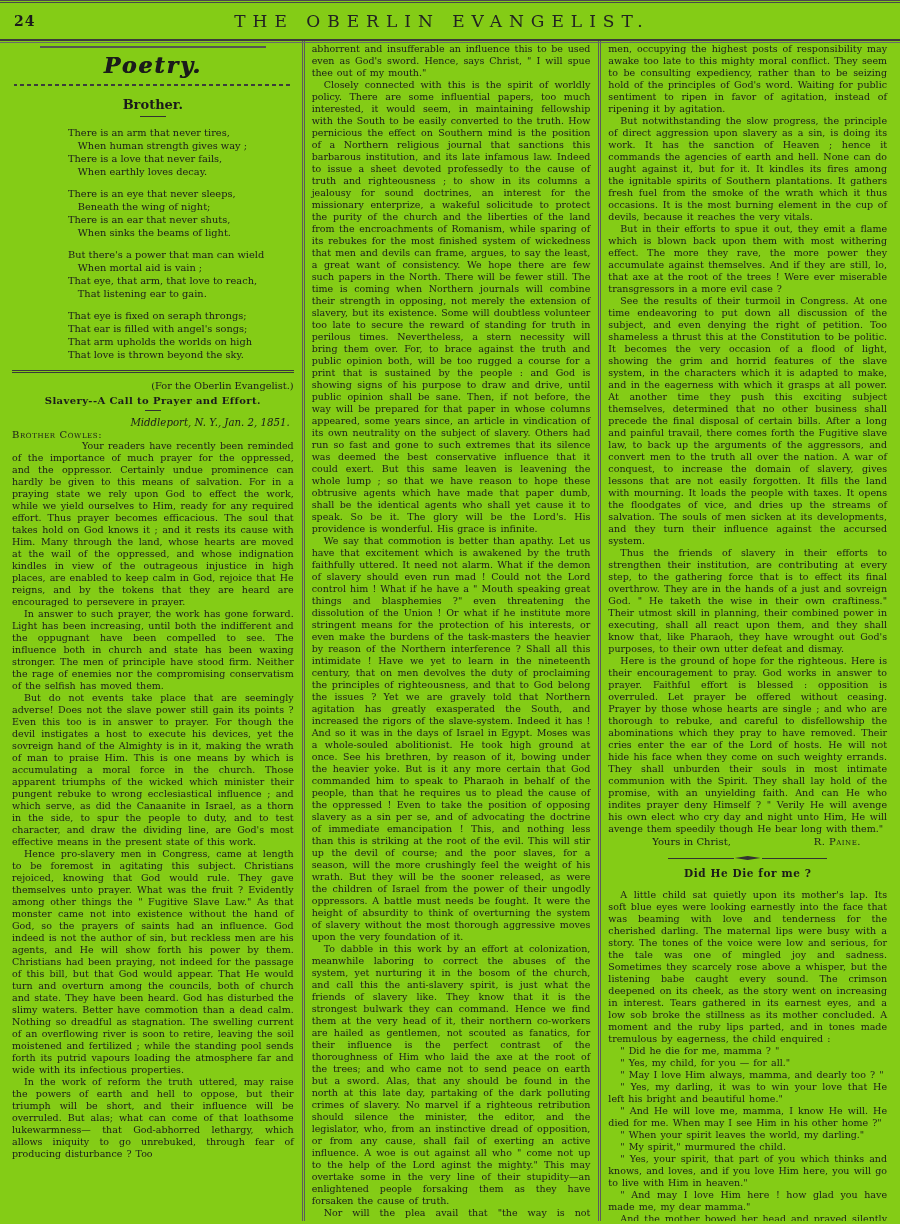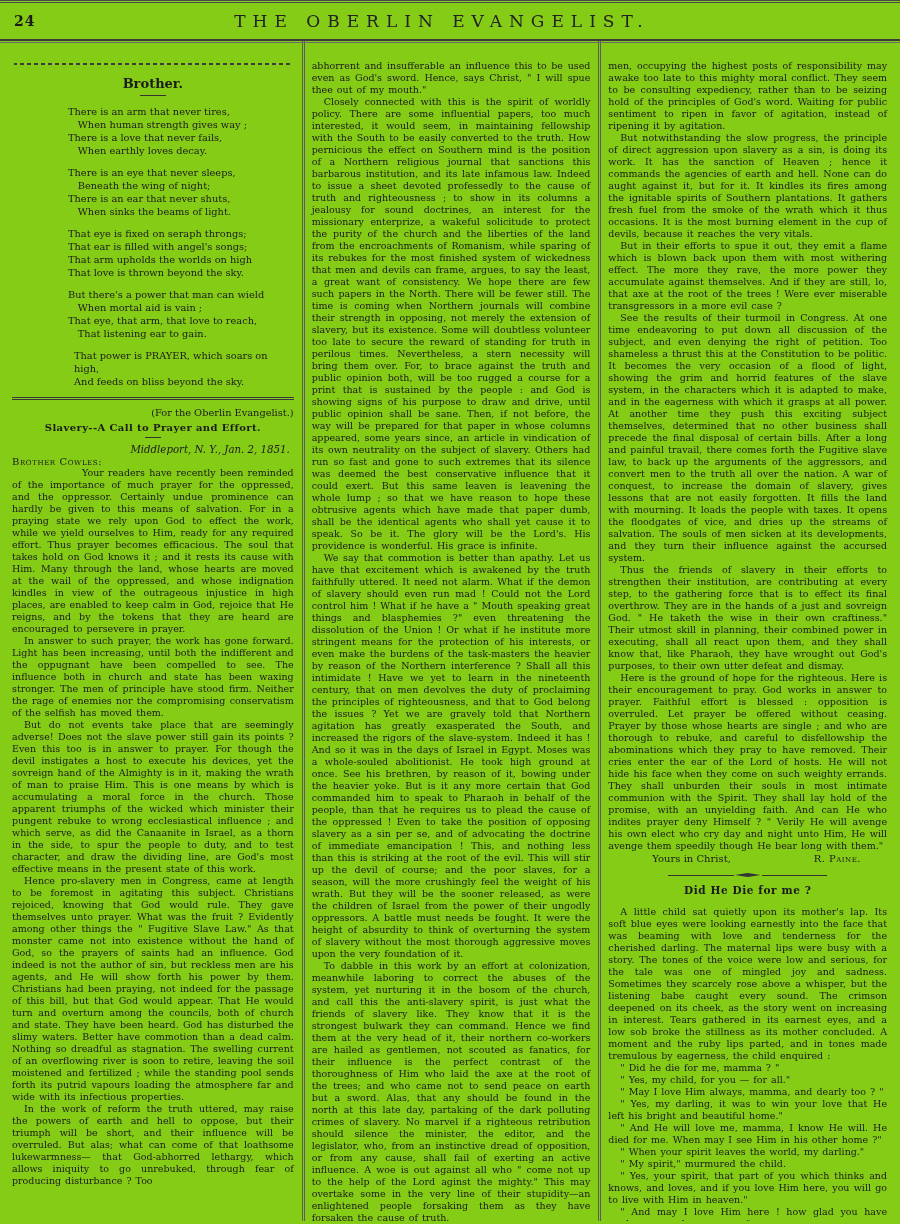--- a/index.html
+++ b/index.html
@@ -37,21 +37,21 @@
   }
   
   .columns{
     display:flex;
     height:1180px;
     padding:0 5px;
     overflow:hidden;
   }
   .col{
     width:297px;
-    padding:19px 8px 0 7px;
+    padding:2px 8px 0 7px;
     overflow:hidden;
   }
   .col + .col{ border-left:3px double #5c5c5c; }
   
   .par{
     margin:0;
     font-size:9.5px; line-height:12px;
     text-align:justify;
     text-indent:12px;
     word-spacing:1px;
@@ -130,52 +130,49 @@
 <div class="page">
 
   <div class="masthead-row">
     <span class="page-number">24</span>
     <span class="masthead-title">THE OBERLIN EVANGELIST.</span>
   </div>
 
   <div class="columns">
 
     <div class="col">
+      <div class="poetry-head">Poetry.</div>
       <div class="wavy-rule"></div>
 
       <p class="poem-title">Brother.</p>
       <div class="title-rule"></div>
 
       <div class="stanza">
         <div class="poem-line">There is an arm that never tires,</div>
         <div class="poem-line"> When human strength gives way ;</div>
         <div class="poem-line">There is a love that never fails,</div>
         <div class="poem-line"> When earthly loves decay.</div>
       </div>
       <div class="stanza">
         <div class="poem-line">There is an eye that never sleeps,</div>
         <div class="poem-line"> Beneath the wing of night;</div>
         <div class="poem-line">There is an ear that never shuts,</div>
         <div class="poem-line"> When sinks the beams of light.</div>
       </div>
       <div class="stanza">
+        <div class="poem-line">But there's a power that man can wield</div>
+        <div class="poem-line"> When mortal aid is vain ;</div>
+        <div class="poem-line">That eye, that arm, that love to reach,</div>
+        <div class="poem-line"> That listening ear to gain.</div>
+      </div>
+      <div class="stanza">
         <div class="poem-line">That eye is fixed on seraph throngs;</div>
         <div class="poem-line">That ear is filled with angel's songs;</div>
         <div class="poem-line">That arm upholds the worlds on high</div>
         <div class="poem-line">That love is thrown beyond the sky.</div>
-      </div>
-      <div class="stanza">
-        <div class="poem-line">But there's a power that man can wield</div>
-        <div class="poem-line"> When mortal aid is vain ;</div>
-        <div class="poem-line">That eye, that arm, that love to reach,</div>
-        <div class="poem-line"> That listening ear to gain.</div>
-      </div>
-      <div class="stanza shift">
-        <div class="poem-line">That power is PRAYER, which soars on high,</div>
-        <div class="poem-line">And feeds on bliss beyond the sky.</div>
       </div>
 
       <div class="section-divider"></div>
 
       <p class="attribution">(For the Oberlin Evangelist.)</p>
       <p class="article-title">Slavery--A Call to Prayer and Effort.</p>
       <div class="small-rule"></div>
       <p class="dateline">Middleport, N. Y., Jan. 2, 1851.</p>
       <p class="salutation">Brother Cowles:</p>
 

